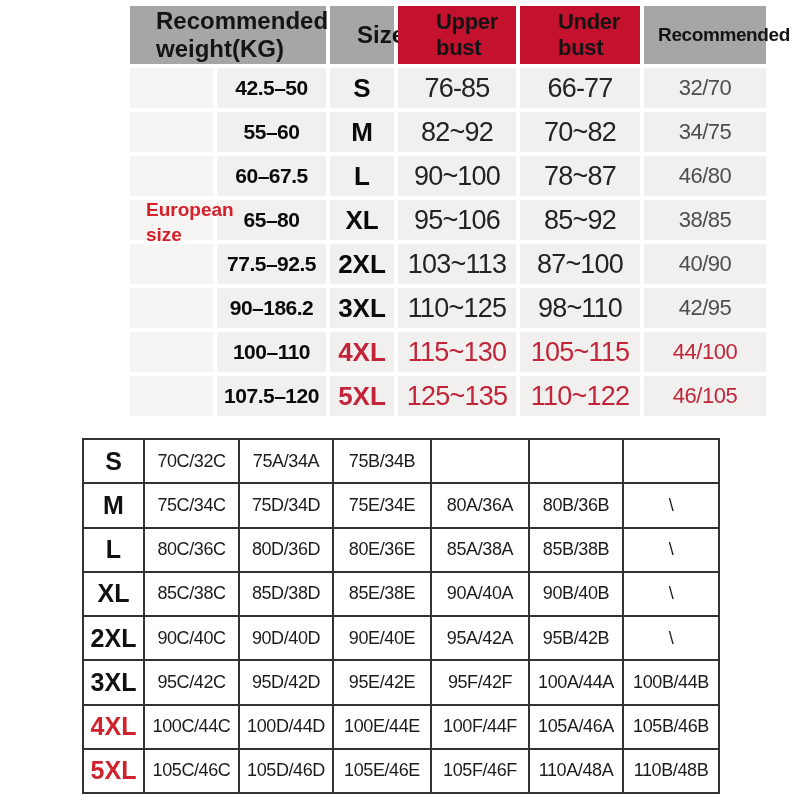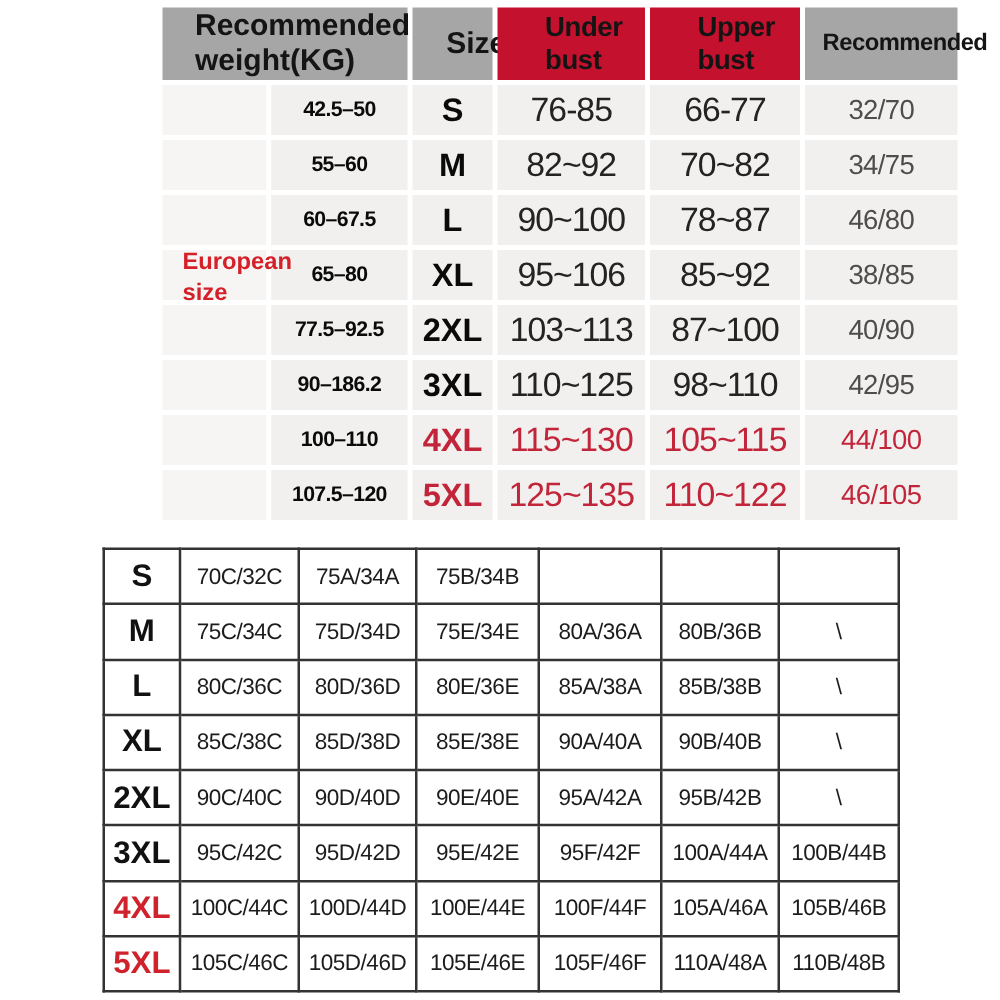--- a/index.html
+++ b/index.html
@@ -28,21 +28,21 @@
   .hdr-weight span{display:block;width:176px;}
   .hdr-size{font-size:24px;}
   .hdr-bust{font-size:22px;letter-spacing:-0.3px;}
   .hdr-rec{font-size:19px;letter-spacing:-0.4px;}
 
   .cell{
     height:40px;background:#f1f0ee;display:flex;align-items:center;justify-content:center;
     white-space:nowrap;
   }
   .cell.spacer{background:#f6f5f3;}
-  .cell.weight{font-weight:bold;font-size:17px;color:#0a0a0a;letter-spacing:-0.5px;}
+  .cell.weight{font-weight:bold;font-size:21px;color:#0a0a0a;letter-spacing:-0.5px;}
   .cell.sz{font-weight:bold;font-size:26px;color:#0a0a0a;}
   .cell.bust{font-size:27px;color:#232323;letter-spacing:-0.8px;}
   .cell.rec{font-size:22px;color:#4d4d4d;letter-spacing:-0.5px;}
   .cell.red{color:#c2253a;}
 
   #side-label{
     position:absolute;left:16px;top:192px;width:96px;
     font-weight:bold;font-size:19px;line-height:1.3;color:#d5202a;
   }
 
@@ -61,22 +61,22 @@
 </style>
 </head>
 <body>
 
 <div id="top-wrap">
   <div id="top-grid">
     <div class="hdr gray hdr-weight">
       <span>Recommended weight(KG)</span>
     </div>
     <div class="hdr gray hdr-size">Size</div>
+    <div class="hdr redbg hdr-bust">Upper bust</div>
     <div class="hdr redbg hdr-bust">Under bust</div>
-    <div class="hdr redbg hdr-bust">Upper bust</div>
     <div class="hdr gray hdr-rec">Recommended</div>
 
   <div class="cell spacer"></div>
       <div class="cell weight">42.5–50</div>
       <div class="cell sz">S</div>
       <div class="cell bust">76-85</div>
       <div class="cell bust">66-77</div>
       <div class="cell rec">32/70</div>
       <div class="cell spacer"></div>
       <div class="cell weight">55–60</div>

